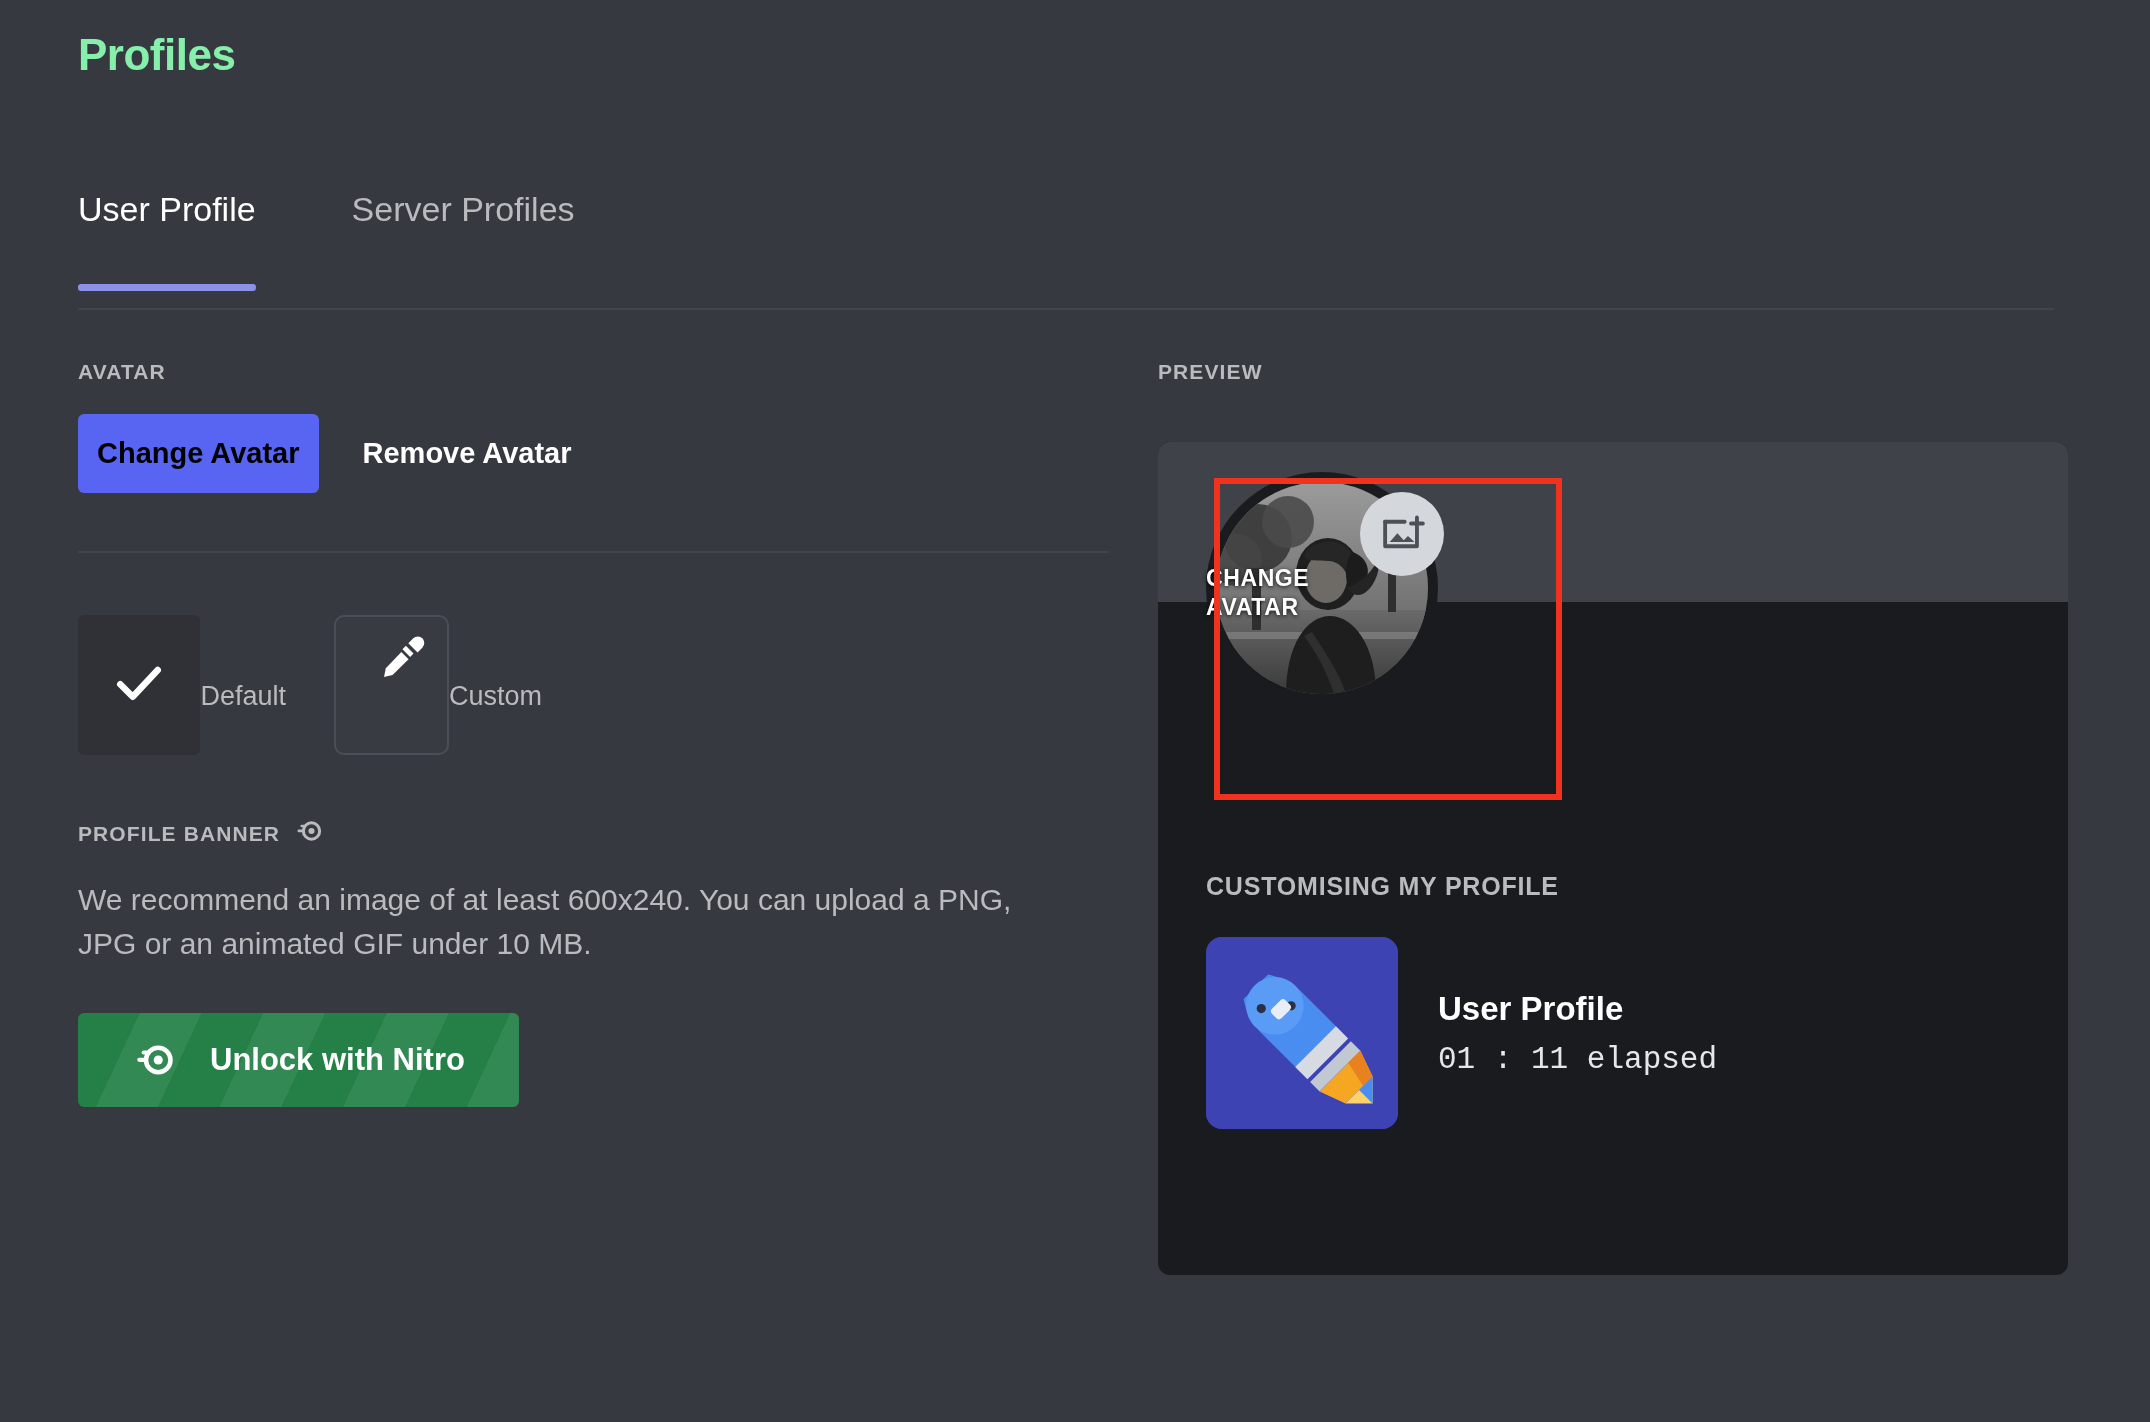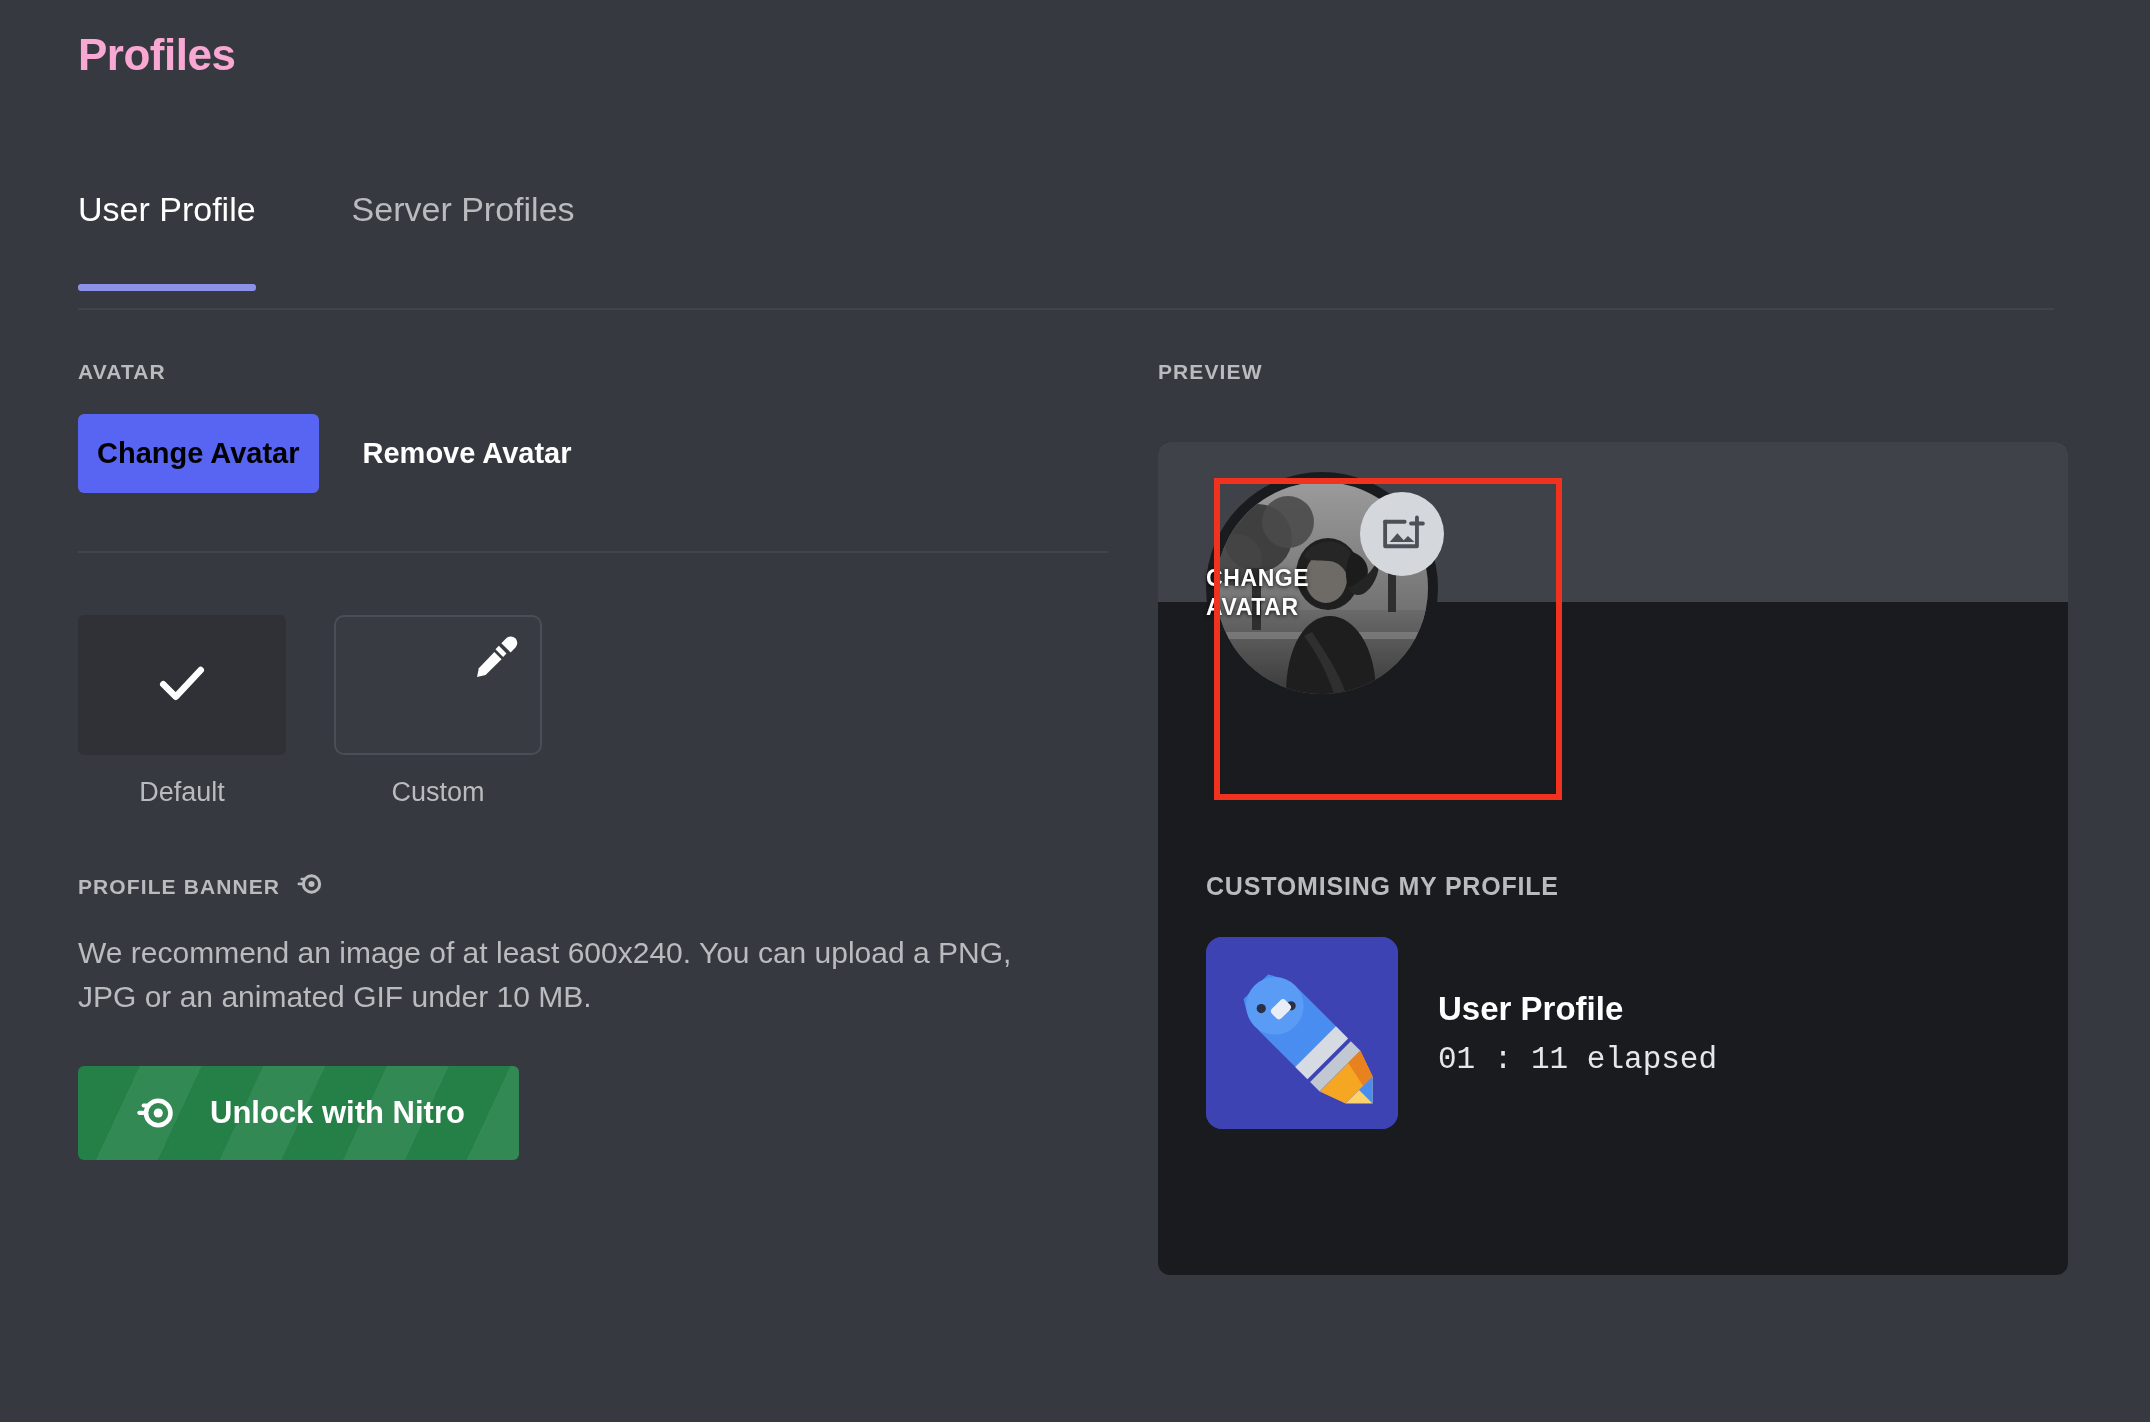--- a/index.html
+++ b/index.html
@@ -19,21 +19,21 @@
     background: #36393f;
   }
 
   
   .page-title {
     position: absolute;
     left: 78px;
     top: 30px;
     font-size: 44px;
     font-weight: bold;
-    color: #f9a8d4;
+    color: #86efac;
     letter-spacing: -0.5px;
   }
 
   
   .tab-bar {
     position: absolute;
     left: 78px;
     top: 190px;
     width: 1976px;
     height: 120px;
@@ -128,21 +128,21 @@
   
   .colour-section { margin-top: 62px; }
   .swatch-row {
     display: flex;
     gap: 48px;
     margin-top: 32px;
   }
   .swatch-cell {
     width: 208px;
     display: flex;
-    flex-direction: column;
+    flex-direction: row;
     align-items: center;
   }
   .swatch {
     width: 208px;
     height: 140px;
     border-radius: 6px;
     position: relative;
     cursor: pointer;
   }
   .swatch-default {

